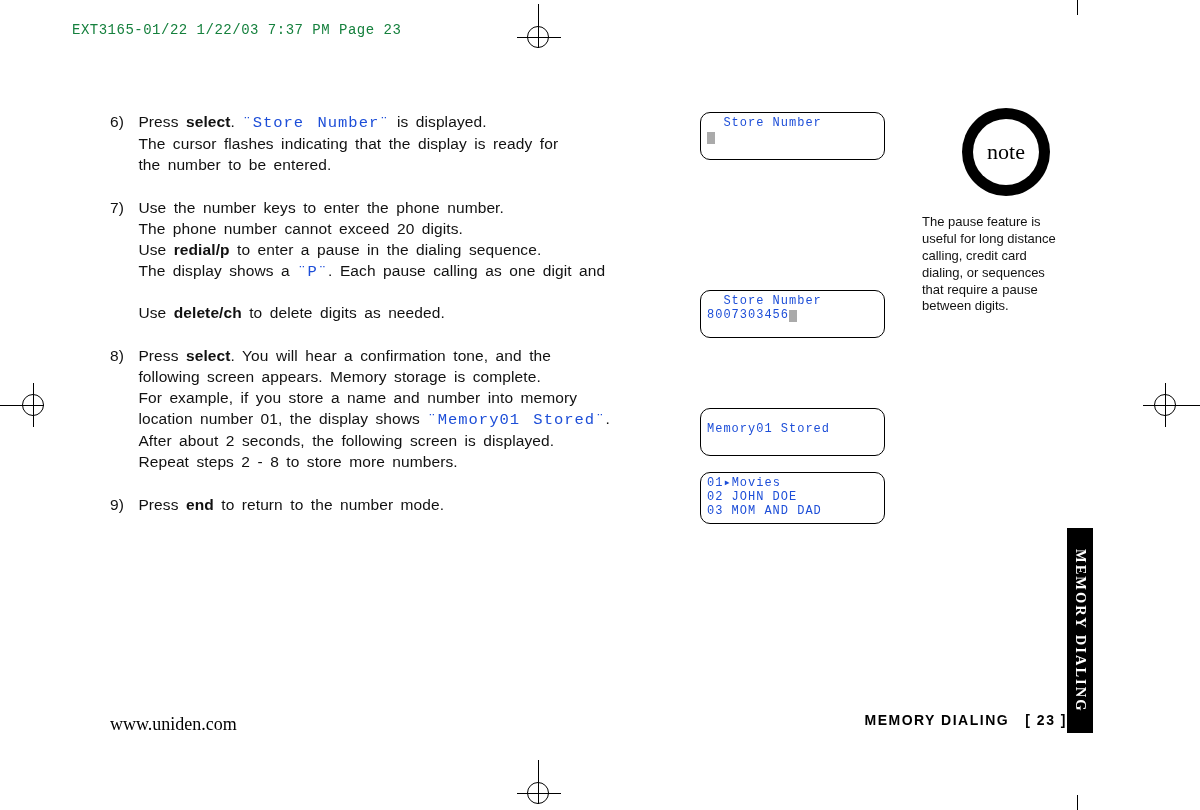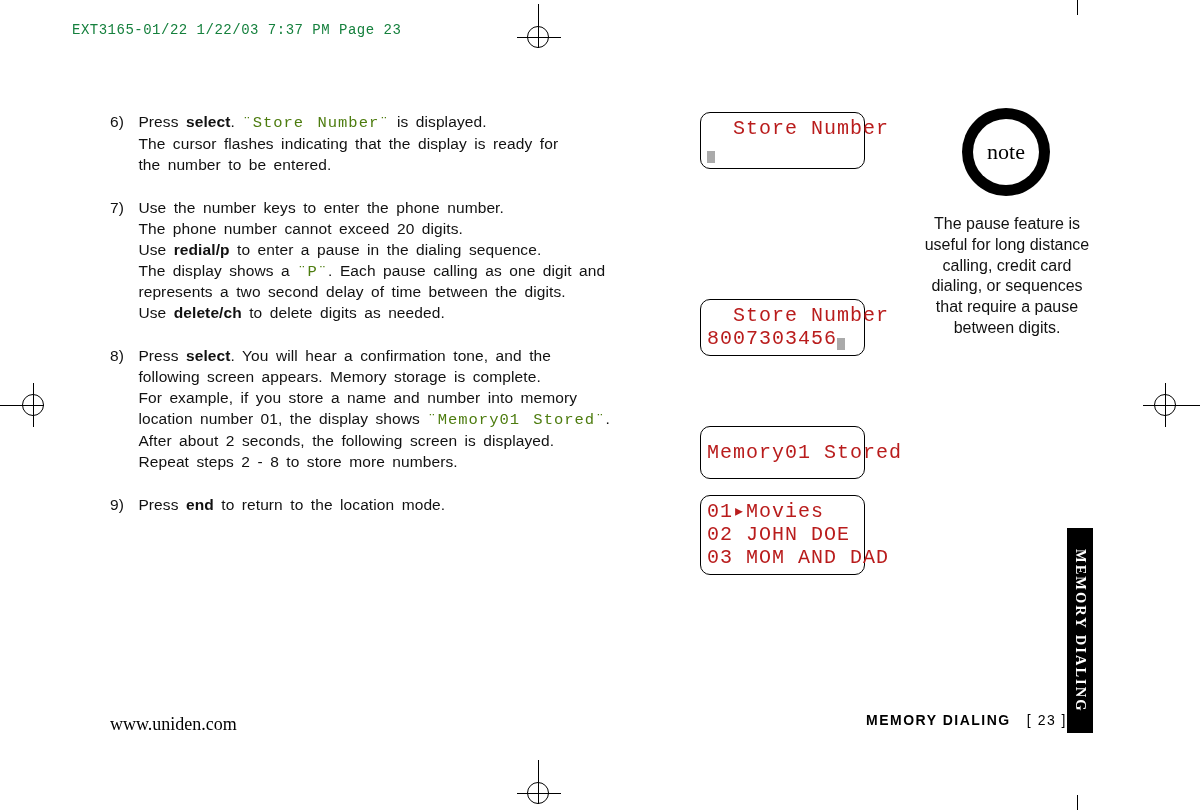--- a/index.html
+++ b/index.html
@@ -54,40 +54,40 @@
     line-height:1.35;
     color:#111;
     letter-spacing:0.1px;
   }
   .step { margin-bottom:22px; }
   .step .num { display:inline-block; width:24px; vertical-align:top; }
   .step .body { display:inline-block; width:520px; vertical-align:top; word-spacing:3px; }
   .dotmatrix {
     font-family: "Courier New", monospace;
     letter-spacing:1px;
-    color:#4d7c0f;
+    color:#1d4ed8;
   }
   b.key { font-weight:bold; }
 
   .screens {
     position:absolute;
     left:700px; top:112px;
     width:190px;
   }
   .lcd {
     border:1.5px solid #000;
     border-radius:10px;
-    width:165px;
+    width:185px;
     padding:4px 6px 5px 6px;
     margin-bottom:20px;
     font-family:"Courier New", monospace;
-    font-size:20px;
+    font-size:12px;
     line-height:1.15;
     letter-spacing:1px;
-    color:#b91c1c;
+    color:#1d4ed8;
     white-space:pre;
   }
   .lcd .grayblock { display:inline-block; width:8px; height:12px; background:#aaa; vertical-align:text-bottom;}
   .lcd-short { min-height:48px; }
   .lcd-spaced1 { margin-bottom:130px; }
   .lcd-spaced2 { margin-bottom:70px; }
   .lcd-spaced3 { margin-bottom:16px; }
 
   .note-col {
     position:absolute;
@@ -109,40 +109,39 @@
   .note-inner {
     position:absolute; left:11px; top:11px;
     width:66px; height:66px;
     border-radius:50%;
     background:#fff;
     display:flex; align-items:center; justify-content:center;
     font-family: Georgia, serif;
     font-size:22px;
   }
   .note-text {
-    font-size:16px;
+    font-size:13px;
     line-height:1.3;
     color:#111;
-    text-align:center;
   }
 
   .footer-url {
     position:absolute;
     left:110px; top:714px;
     font-family: Georgia, "Times New Roman", serif;
     font-size:18px;
   }
   .footer-right {
     position:absolute;
     right:133px; top:712px;
     font-size:14px;
     letter-spacing:1.5px;
   }
   .footer-right .sec { font-weight:bold; }
-  .footer-right .pg { font-weight:normal; }
+  .footer-right .pg { font-weight:bold; }
 
   .side-tab {
     position:absolute;
     right:107px;
     top:528px;
     width:26px;
     height:205px;
     background:#000;
     color:#fff;
     writing-mode:vertical-rl;
@@ -189,41 +188,41 @@
       </span>
     </div>
 
     <div class="step">
       <span class="num">7)</span>
       <span class="body">
         <span>Use the number keys to enter the phone number.</span><br>
         <span>The phone number cannot exceed 20 digits.</span><br>
         <span>Use </span><b class="key">redial/p</b><span> to enter a pause in the dialing sequence.</span><br>
         <span>The display shows a </span><span class="dotmatrix">¨P¨</span><span>. Each pause calling as one digit and</span><br>
-        <span>represents a two second delay of time between the digits.</span><br>
+        <br>
         <span>Use </span><b class="key">delete/ch</b><span> to delete digits as needed.</span>
       </span>
     </div>
 
     <div class="step">
       <span class="num">8)</span>
       <span class="body">
         <span>Press </span><b class="key">select</b><span>. You will hear a confirmation tone, and the</span><br>
         <span>following screen appears. Memory storage is complete.</span><br>
         <span>For example, if you store a name and number into memory</span><br>
         <span>location number 01, the display shows </span><span class="dotmatrix">¨Memory01 Stored¨</span><span>.</span><br>
         <span>After about 2 seconds, the following screen is displayed.</span><br>
         <span>Repeat steps 2 - 8 to store more numbers.</span>
       </span>
     </div>
 
     <div class="step">
       <span class="num">9)</span>
       <span class="body">
-        <span>Press </span><b class="key">end</b><span> to return to the location mode.</span>
+        <span>Press </span><b class="key">end</b><span> to return to the number mode.</span>
       </span>
     </div>
 
   </div>
 
   <div class="screens">
     <div class="lcd lcd-short lcd-spaced1"><span>  Store Number</span>
 <span class="grayblock"></span></div>
 
     <div class="lcd lcd-short lcd-spaced2"><span>  Store Number</span>

